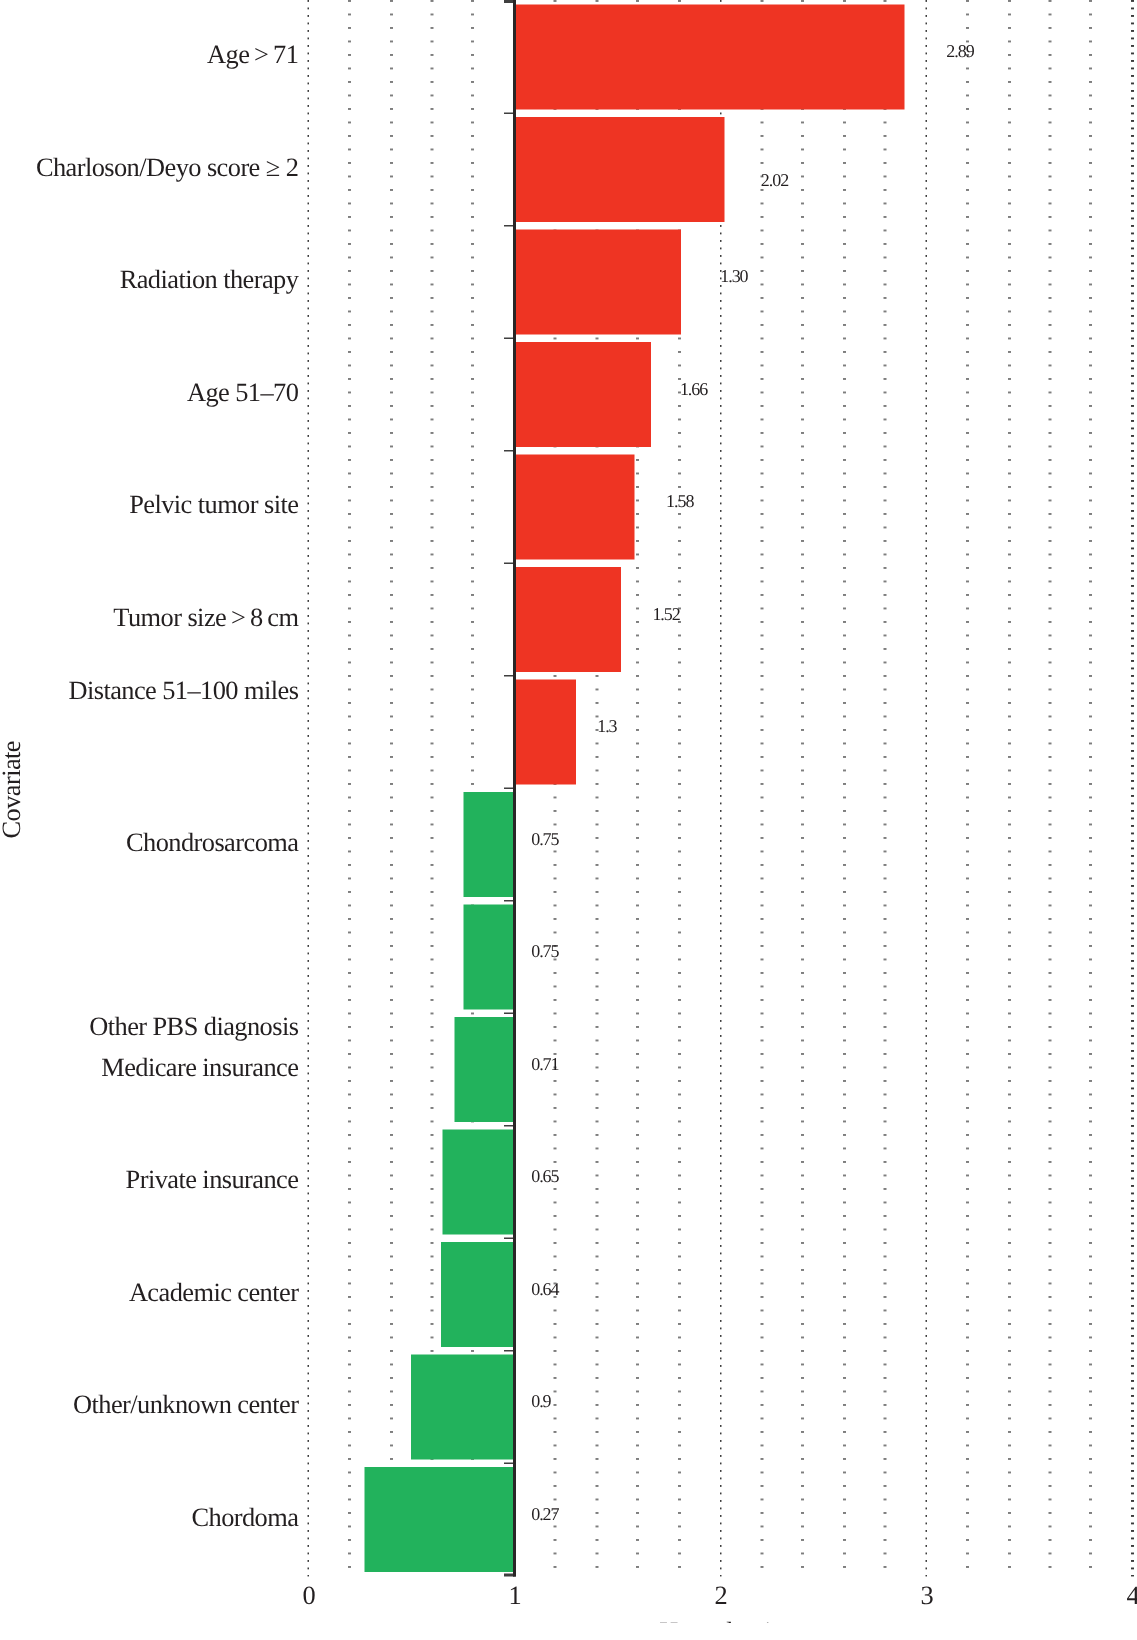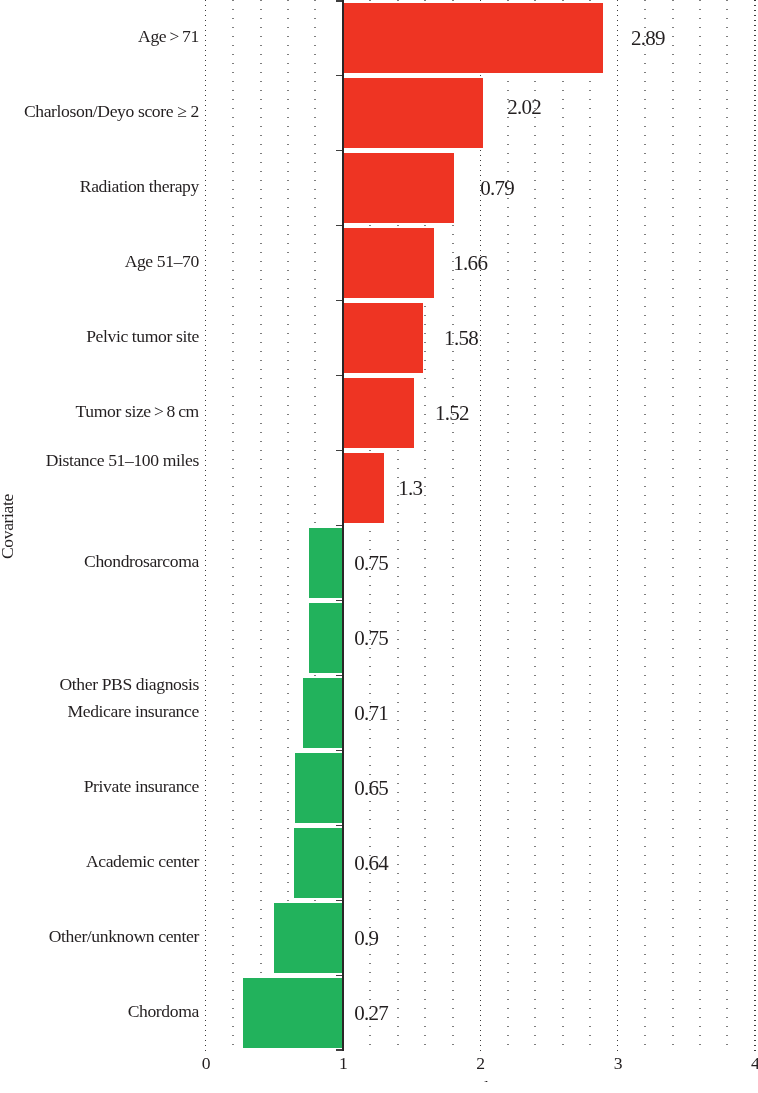--- a/index.html
+++ b/index.html
@@ -8,21 +8,21 @@
        font-family:"Liberation Serif",serif;color:#231f20;}
   #chart{position:relative;width:758px;height:1082px;overflow:hidden;}
   .gridline{position:absolute;top:0;background-repeat:repeat-y;}
   .bar{position:absolute;}
   .bar.above{background:#ee3423;}
   .bar.below{background:#22b25c;}
   .tick{position:absolute;width:7.3px;height:1.6px;background:#3f3f3f;}
   .axis-line{position:absolute;top:0;width:1.7px;background:#2a2627;}
   .cat-label{position:absolute;right:559.1px;text-align:right;white-space:nowrap;
              font-size:17.6px;letter-spacing:-0.38px;line-height:1;}
-  .val-label{position:absolute;white-space:nowrap;font-size:21px;
+  .val-label{position:absolute;white-space:nowrap;font-size:12px;
              letter-spacing:-0.7px;line-height:1;}
   .xtick-label{position:absolute;top:1054.7px;width:50px;text-align:center;
                font-size:17.6px;letter-spacing:-0.7px;line-height:1;}
   .axis-title{position:absolute;white-space:nowrap;font-size:17.6px;
               letter-spacing:-0.38px;line-height:1;}
   #x-axis-title{left:281px;width:400px;text-align:center;top:1079px;}
   #y-axis-title{left:-1px;top:558.5px;transform:rotate(-90deg);transform-origin:left top;}
 </style>
 </head>
 <body>
@@ -96,22 +96,22 @@
     <div class="cat-label" style="top:553.17px;">Chondrosarcoma</div>
     <div class="cat-label" style="top:628.14px;margin-top:48px;">Other PBS diagnosis</div>
     <div class="cat-label" style="top:703.11px;">Medicare insurance</div>
     <div class="cat-label" style="top:778.08px;">Private insurance</div>
     <div class="cat-label" style="top:853.05px;">Academic center</div>
     <div class="cat-label" style="top:928.02px;">Other/unknown center</div>
     <div class="cat-label" style="top:1002.99px;">Chordoma</div>
   </div>
   <div class="vallayer">
     <div class="val-label" style="left:630.88px;top:28.38px;">2.89</div>
-    <div class="val-label" style="left:507.21px;top:97px;">2.02</div>
-    <div class="val-label" style="left:480.17px;top:178.33px;">0.79</div>
+    <div class="val-label" style="left:507.21px;top:114px;">2.02</div>
+    <div class="val-label" style="left:480.17px;top:178.33px;">1.30</div>
     <div class="val-label" style="left:453.27px;top:253.30px;">1.66</div>
     <div class="val-label" style="left:444.08px;top:328.27px;text-align:right;">1.58</div>
     <div class="val-label" style="left:434.94px;top:403.24px;">1.52</div>
     <div class="val-label" style="left:398.13px;top:478.21px;">1.3</div>
     <div class="val-label" style="left:354.13px;top:553.17px;">0.75</div>
     <div class="val-label" style="left:354.13px;top:628.14px;">0.75</div>
     <div class="val-label" style="left:354.13px;top:703.11px;">0.71</div>
     <div class="val-label" style="left:354.13px;top:778.08px;">0.65</div>
     <div class="val-label" style="left:354.13px;top:853.05px;">0.64</div>
     <div class="val-label" style="left:354.13px;top:928.02px;">0.9</div>

